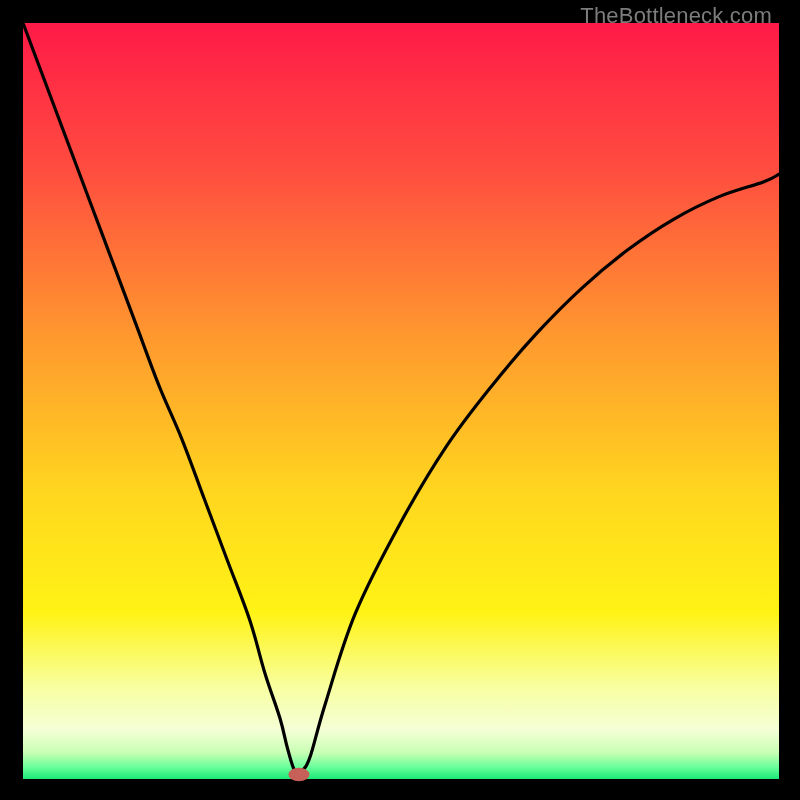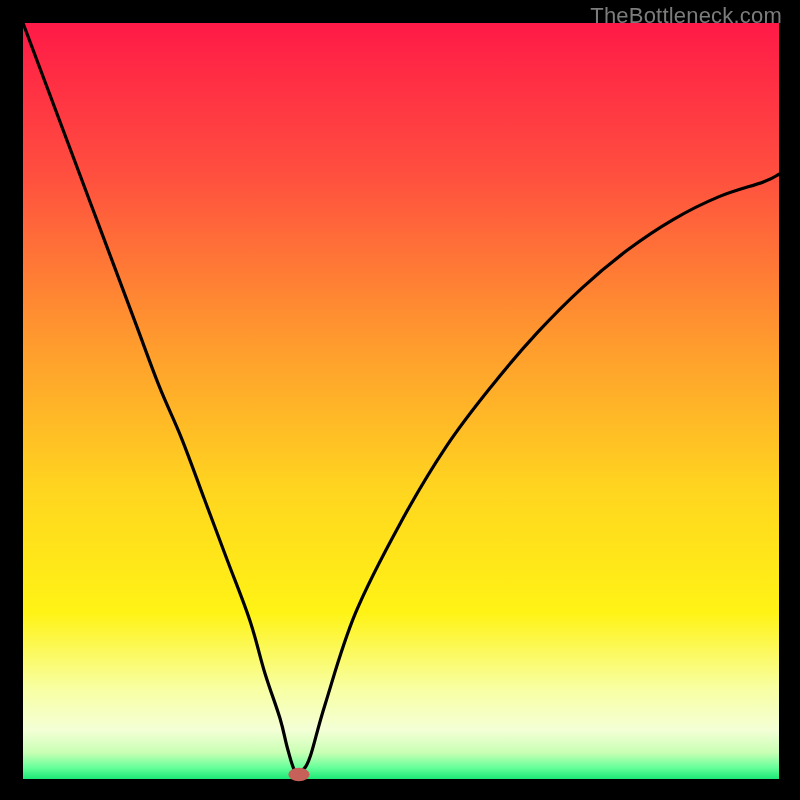--- a/index.html
+++ b/index.html
@@ -44,14 +44,14 @@
 <div class="stage">
 
   <div class="plot-frame" id="plotFrame" style="left: 23px; top: 23px; width: 756px; height: 756px;">
     <div class="gradient" id="grad" style="background: linear-gradient(rgb(255, 26, 71) 0%, rgb(255, 79, 63) 20%, rgb(255, 154, 46) 42%, rgb(255, 214, 31) 62%, rgb(255, 243, 21) 78%, rgb(248, 255, 162) 88%, rgb(244, 255, 214) 93.5%, rgb(201, 255, 180) 96.5%, rgb(102, 255, 154) 98.5%, rgb(27, 232, 118) 100%);"></div>
     <svg class="curve" id="curveSvg" width="756" height="756" viewBox="0 0 756 756">
       <path id="curvePath" fill="none" stroke-width="3.2" stroke-linejoin="round" stroke-linecap="round" d="M 0.00 0.00 C 4.08 10.89, 14.52 38.71, 22.68 60.48 C 30.84 82.25, 37.20 99.19, 45.36 120.96 C 53.52 142.73, 59.88 159.67, 68.04 181.44 C 76.20 203.21, 82.56 220.15, 90.72 241.92 C 98.88 263.69, 105.24 280.63, 113.40 302.40 C 121.56 324.17, 127.92 342.47, 136.08 362.88 C 144.24 383.29, 150.60 395.39, 158.76 415.80 C 166.92 436.21, 173.28 454.51, 181.44 476.28 C 189.60 498.05, 195.96 514.99, 204.12 536.76 C 212.28 558.53, 220.00 576.83, 226.80 597.24 C 233.60 617.65, 236.48 632.47, 241.92 650.16 C 247.36 667.85, 252.96 681.91, 257.04 695.52 C 261.12 709.13, 261.88 716.23, 264.60 725.76 C 267.32 735.29, 269.44 744.63, 272.16 748.44 C 274.88 752.25, 277.00 749.65, 279.72 746.93 C 282.44 744.21, 283.20 745.30, 287.28 733.32 C 291.36 721.34, 294.24 706.26, 302.40 680.40 C 310.56 654.54, 319.03 622.34, 332.64 589.68 C 346.25 557.02, 361.67 528.90, 378.00 498.96 C 394.33 469.02, 407.03 447.85, 423.36 423.36 C 439.69 398.87, 452.39 383.29, 468.72 362.88 C 485.05 342.47, 497.75 327.65, 514.08 309.96 C 530.41 292.27, 543.11 279.57, 559.44 264.60 C 575.77 249.63, 588.47 239.05, 604.80 226.80 C 621.13 214.55, 633.83 206.09, 650.16 196.56 C 666.49 187.03, 679.19 180.68, 695.52 173.88 C 711.85 167.08, 729.99 162.84, 740.88 158.76 C 751.77 154.68, 753.28 152.56, 756.00 151.20" stroke="#000000"></path>
       <ellipse id="minMarker" cx="275.94" cy="751.46" rx="10.58" ry="6.80" fill="#c76058"></ellipse>
     </svg>
   </div>
 
-  <div class="watermark" id="wm" style="right: 18px; top: 3px; color: rgb(124, 124, 124);">TheBottleneck.com</div>
+  <div class="watermark" id="wm" style="right: 28px; top: 3px; color: rgb(124, 124, 124);">TheBottleneck.com</div>
 </div>
 
 </body></html>

